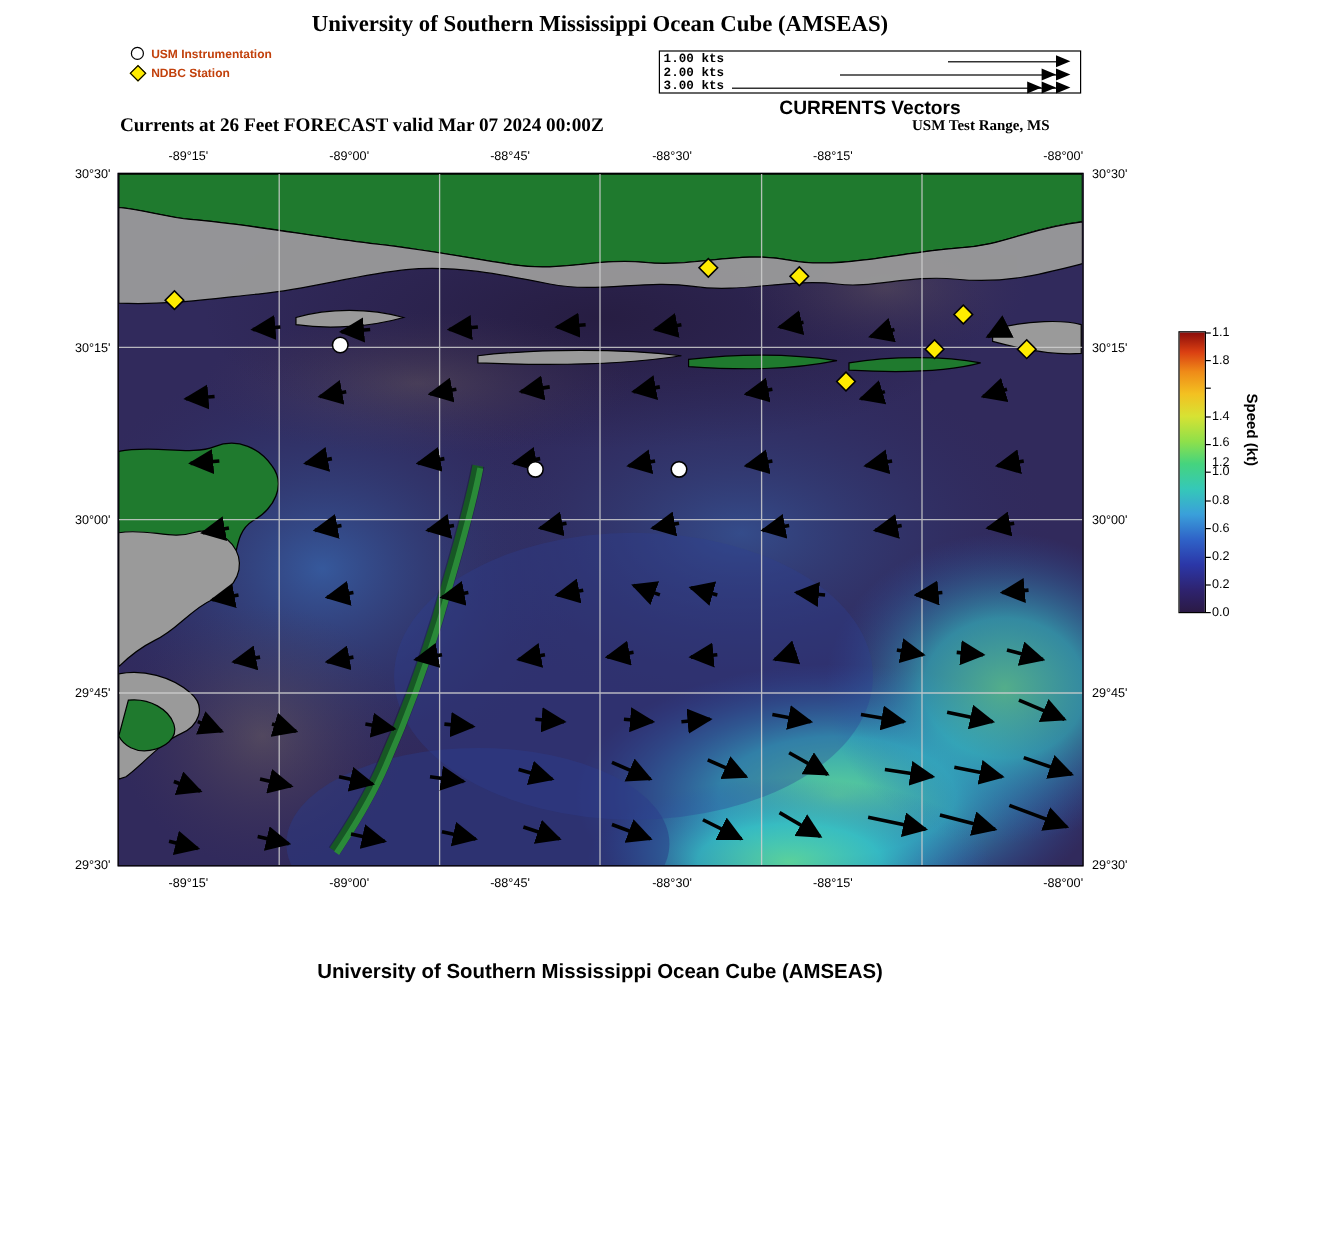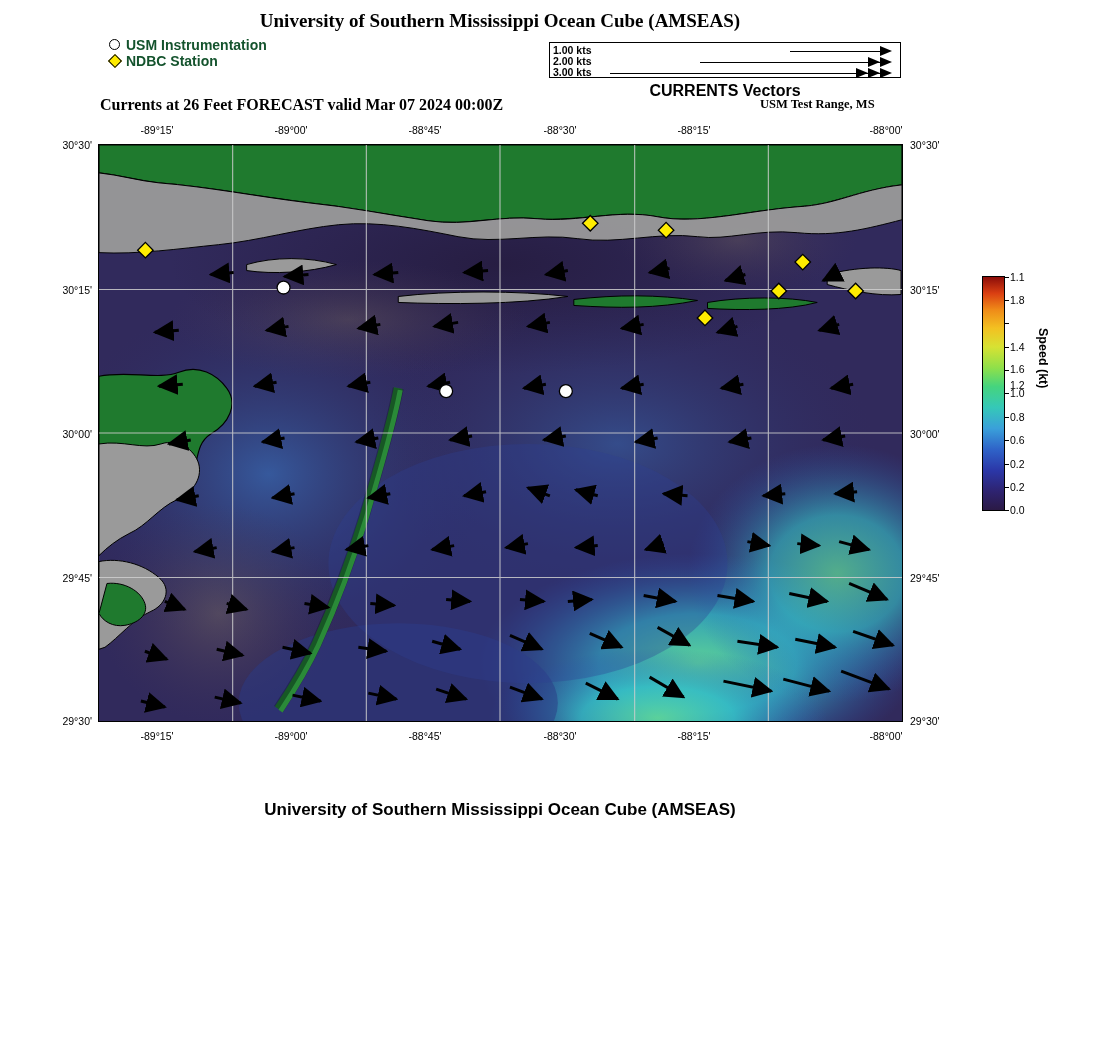--- a/index.html
+++ b/index.html
@@ -54,23 +54,23 @@
     display: flex;
     align-items: center;
     height: 15px;
     margin-bottom: 1px;
   }
   .legend-row .sym {
     width: 18px; height: 15px;
     position: relative;
   }
   .legend-row .txt {
-    font-size: 14px;
-    font-weight: bold;
-    color: #14532d;
+    font-size: 10px;
+    font-weight: bold;
+    color: #c2410c;
     line-height: 15px;
   }
   .circle-sym {
     position: absolute;
     left: 1px; top: 1px;
     width: 11px; height: 11px;
     border-radius: 50%;
     background: #ffffff;
     border: 1.6px solid #000;
     box-sizing: border-box;
@@ -85,20 +85,21 @@
     transform: rotate(45deg);
   }
 
   
   #vector-key {
     left: 549px; top: 42px;
     width: 352px; height: 36px;
     border: 1.3px solid #000;
     background: #fff;
     box-sizing: border-box;
+    font-family: Liberation Mono, monospace;
   }
   .vk-row { position: absolute; left: 0; width: 100%; height: 12px; }
   .vk-label {
     position: absolute;
     left: 3px; top: -1px;
     font-size: 10.5px;
     font-weight: bold;
     color: #000;
   }
   .vk-shaft {

